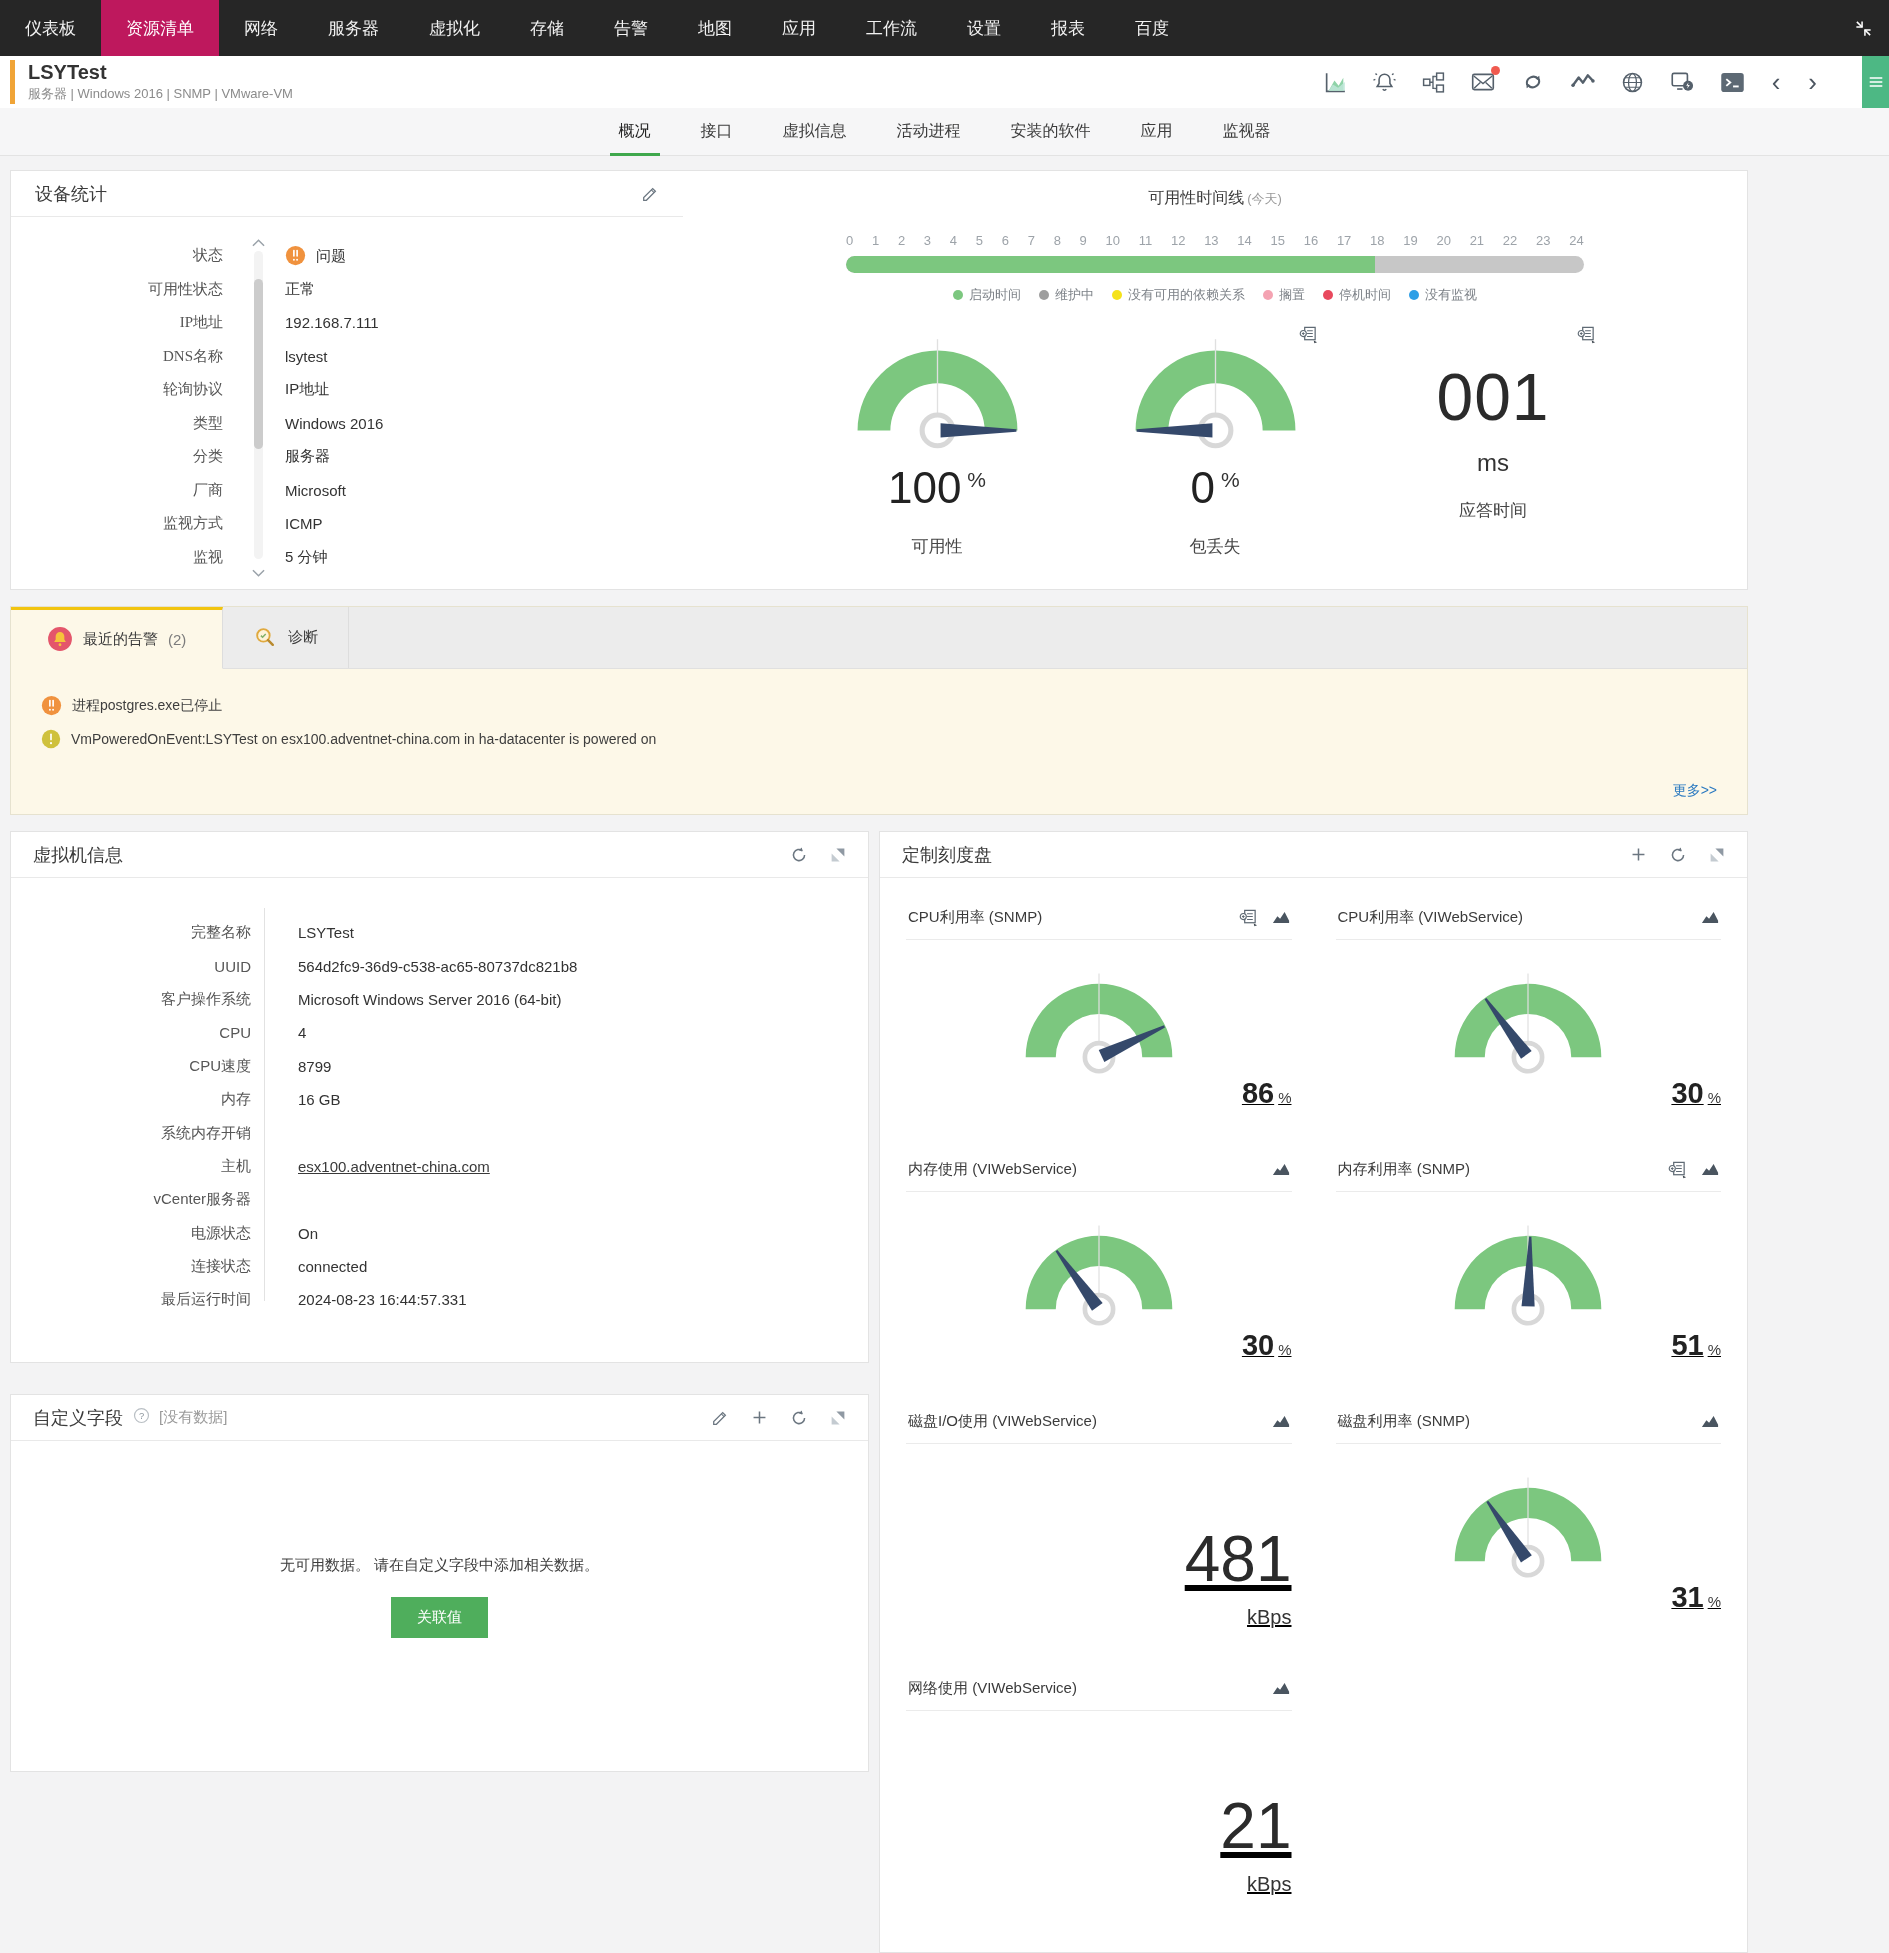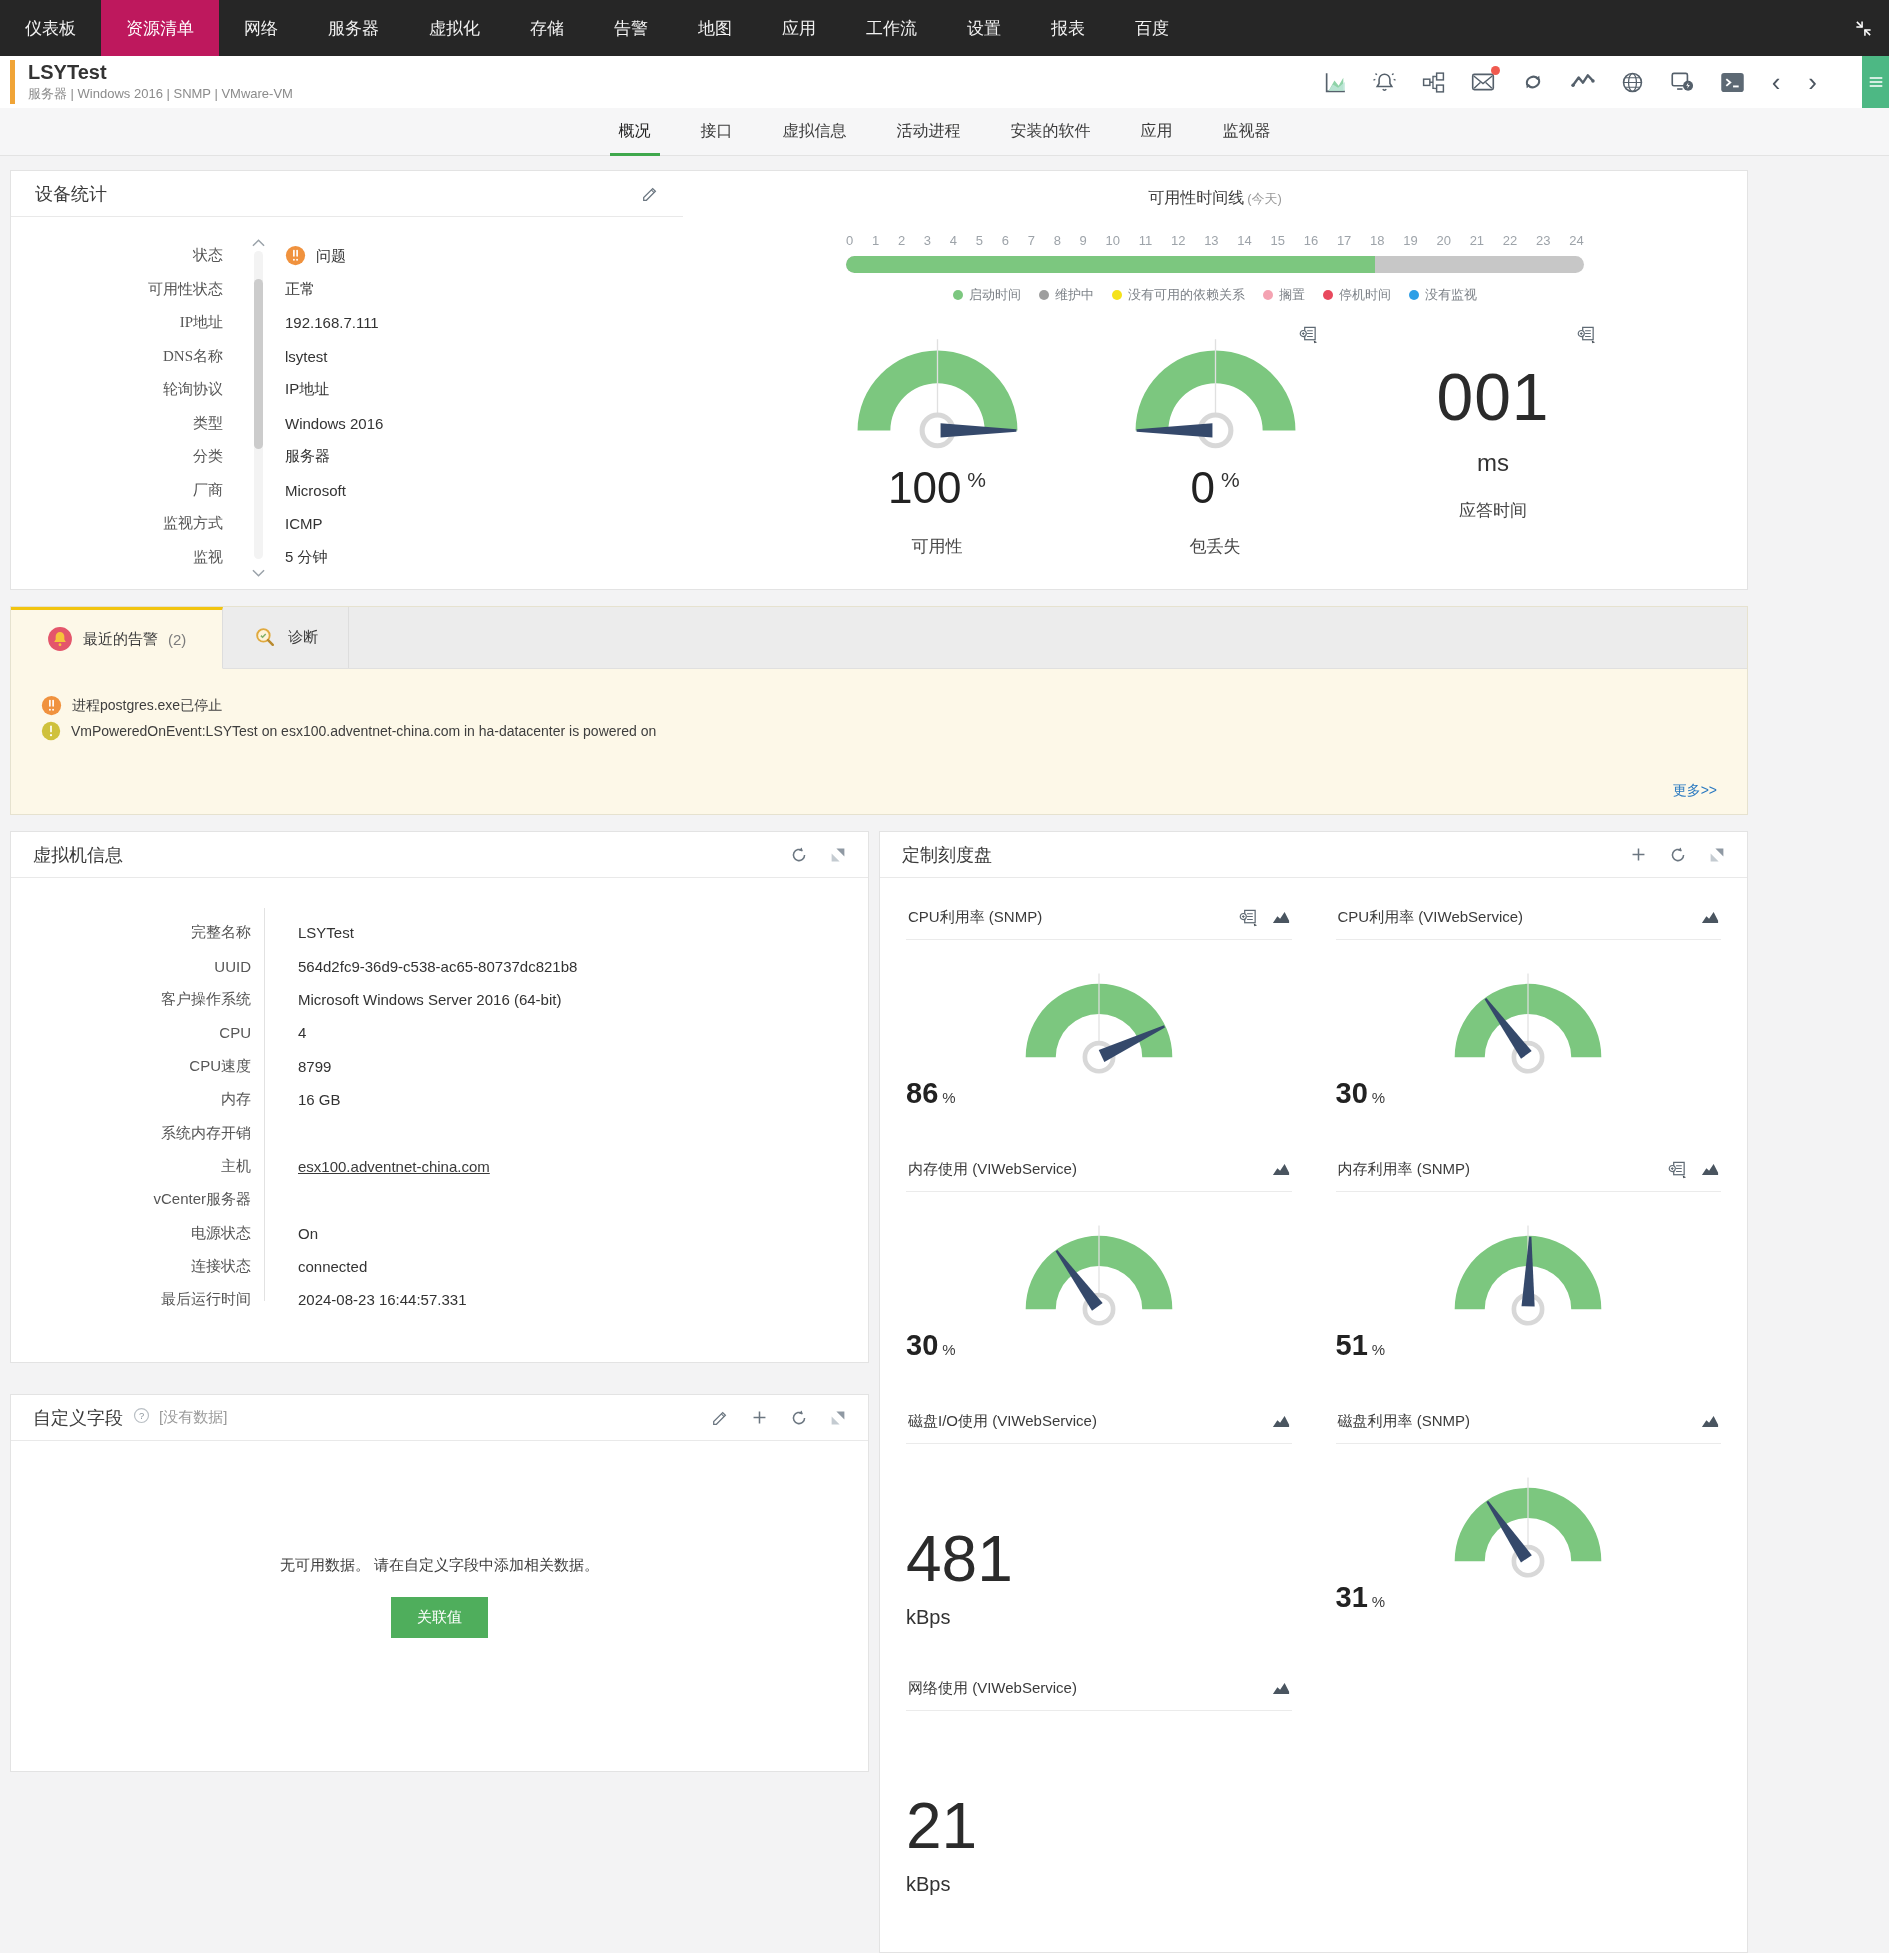--- a/index.html
+++ b/index.html
@@ -71,21 +71,21 @@
   .g-cap { font-size:17px; color:#454545; margin-top:22px; }
   .resp-num { font-size:66px; color:#2b2b2b; margin-top:28px; letter-spacing:1px; }
   .resp-unit { font-size:24px; color:#333; margin-top:14px; }
 
   
   .alerts-panel { margin-top:16px; height:209px; background:#fdf8e8; position:relative; border:1px solid #e6e2cf; }
   .alert-tabs { display:flex; background:#ececec; border-bottom:1px solid #e0e0e0; height:62px; }
   .alert-tab { display:flex; align-items:center; gap:10px; padding:0 30px; font-size:15px; color:#3b3b3b; border-right:1px solid #ddd; cursor:pointer; }
   .alert-tab.active { background:#fdf8e8; border-top:3px solid #f2c40f; border-bottom:1px solid #fdf8e8; margin-bottom:-1px; padding:0 36px; }
   .alert-tab .cnt { color:#7c7c7c; }
-  .alert-items { padding:26px 30px 0 30px; display:flex; flex-direction:column; gap:5px; }
+  .alert-items { padding:26px 30px 0 30px; display:flex; flex-direction:column; gap:13px; }
   .alert-item { display:flex; align-items:center; gap:10px; font-size:14px; color:#3e3e3e; }
   .more-link { position:absolute; right:30px; bottom:14px; font-size:14px; color:#2a79c0; cursor:pointer; }
 
   
   .lower-grid { display:grid; grid-template-columns:859px 869px; column-gap:10px; margin-top:16px; align-items:start; }
   .left-col { display:flex; flex-direction:column; gap:31px; }
 
   .vm-panel { height:532px; }
   .vm-body { position:relative; padding-top:38px; }
   .vm-line { position:absolute; left:253px; top:30px; bottom:16px; width:1px; background:#e2e2e2; }
@@ -99,21 +99,21 @@
   .cf-badge { font-size:15px; color:#9a9a9a; }
   .cf-empty { text-align:center; font-size:15px; color:#3d3d3d; margin-top:115px; }
   .cf-btn { display:block; margin:22px auto 0 auto; background:#4fae5c; color:#fff; border:none; font-size:15px; padding:11px 26px; cursor:pointer; font-family:inherit; }
 
   .dials-panel { height:1122px; overflow:hidden; }
   .dials-grid { display:grid; grid-template-columns:1fr 1fr; column-gap:44px; row-gap:50px; padding:30px 26px 0 26px; }
   .dial-card { }
   .dial-title-row { display:flex; align-items:center; font-size:15px; color:#3b3b3b; padding:0 2px; }
   .dial-icons { margin-left:auto; display:flex; gap:14px; align-items:center; color:#4a5560; }
   .dial-sep { border-bottom:1px solid #ebebeb; margin-top:12px; }
-  .dial-content { text-align:left; padding-top:26px; }
+  .dial-content { text-align:right; padding-top:26px;text-decoration:underline; }
   .dial-val .n { font-size:29px; color:#222; font-weight:700; }
   .dial-val .u { font-size:15px; color:#3c3c3c; margin-left:4px; }
   .num-big { font-size:64px; color:#2b2b2b; margin-top:52px; }
   .num-unit { font-size:20px; color:#333; margin-top:10px; }
 
   .icn { display:inline-flex; align-items:center; }
   svg { display:block; }
 </style>
 </head>
 <body>

